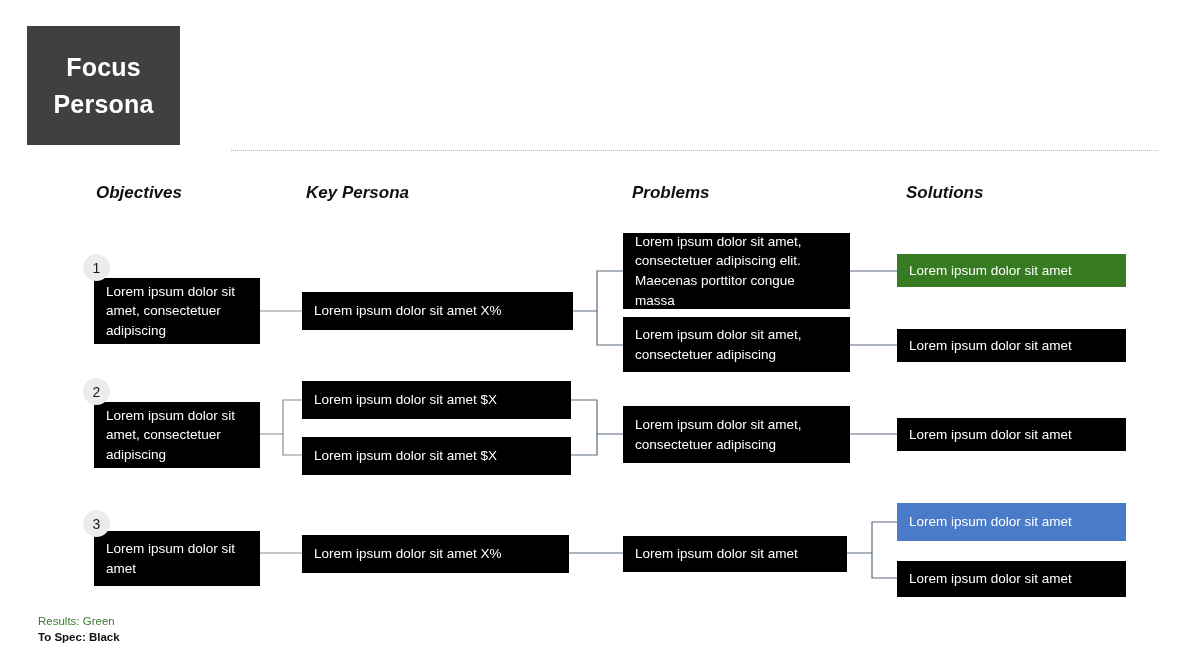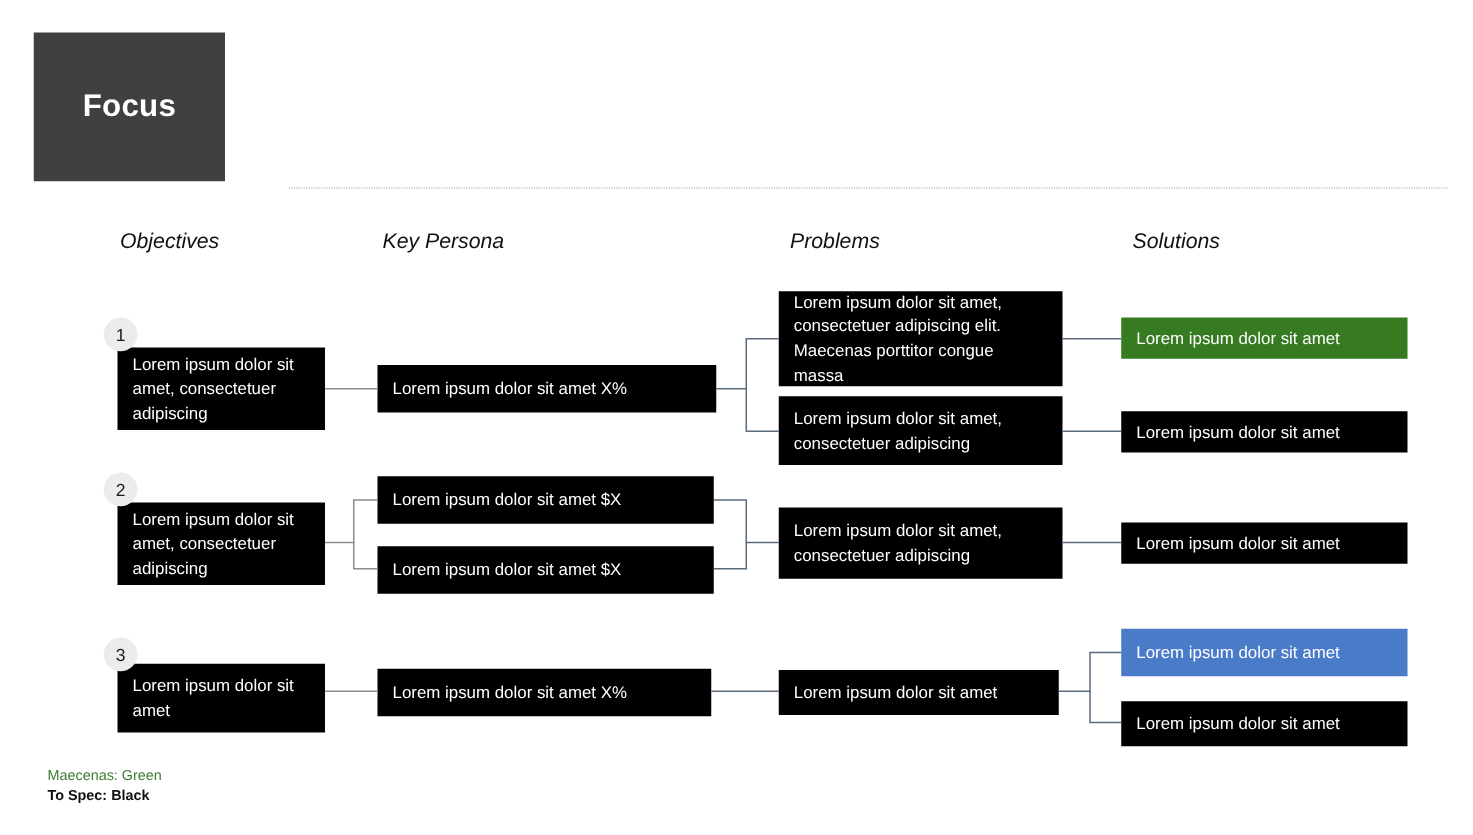--- a/index.html
+++ b/index.html
@@ -56,21 +56,21 @@
     height: 0;
     border-top: 1px dotted #b9b9b9;
   }
 
   
   .col-head {
     position: absolute;
     top: 183px;
     font-size: 17px;
     font-style: italic;
-    font-weight: 400;
+    font-weight: 700;
     color: #111111;
     white-space: nowrap;
   }
 
   
   .node {
     position: absolute;
     box-sizing: border-box;
     background: #000000;
     color: #ffffff;
@@ -130,20 +130,21 @@
   .legend .build   { color: #111111; font-weight: bold; }
   .legend .spec    { color: #4a7bc8; margin-top: 20px; }
 </style>
 </head>
 <body>
 
 <div id="slide">
 
   <div class="persona-badge">
     <span>Focus</span>
+    <span>Persona</span>
   </div>
 
 
   <div class="divider"></div>
 
   <div class="col-head" style="left:96px;">Objectives</div>
   <div class="col-head" style="left:306px;">Key Persona</div>
   <div class="col-head" style="left:632px;">Problems</div>
   <div class="col-head" style="left:906px;">Solutions</div>
 
@@ -237,18 +238,18 @@
 
   <div class="node blue" style="left:897px; top:503px; width:229px; height:38px;">
     <span>Lorem ipsum dolor sit amet</span>
   </div>
 
   <div class="node" style="left:897px; top:561px; width:229px; height:36px;">
     <span>Lorem ipsum dolor sit amet</span>
   </div>
 
   <div class="legend">
-    <div class="shipped">Maecenas: Green</div>
+    <div class="shipped">Results: Green</div>
     <div class="build">To Spec: Black</div>
     <div class="spec">To Spec: Blue</div>
   </div>
 
 </div>
 
 </body></html>

